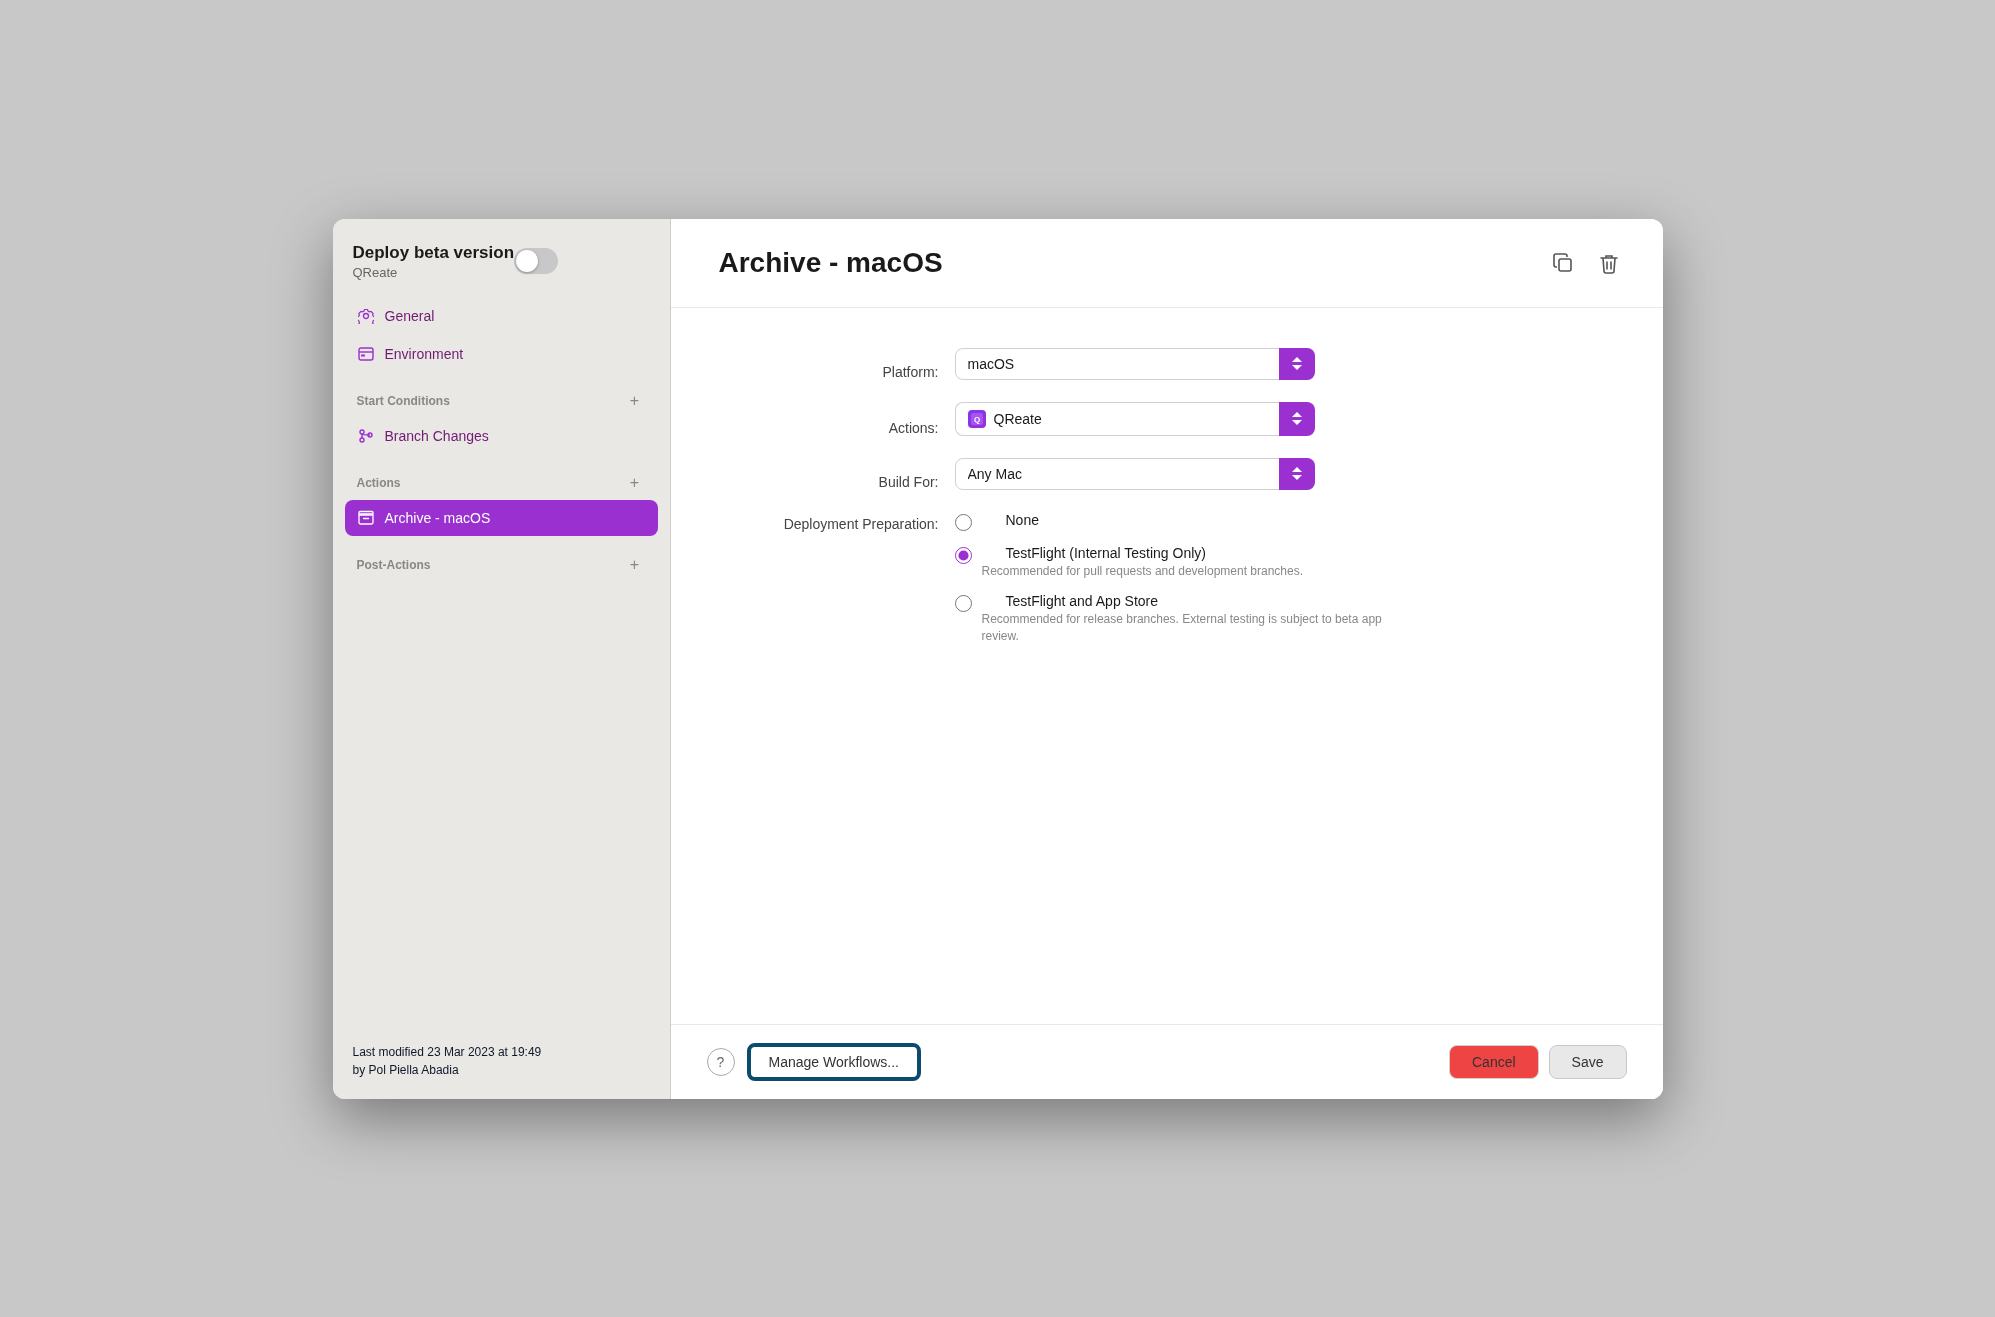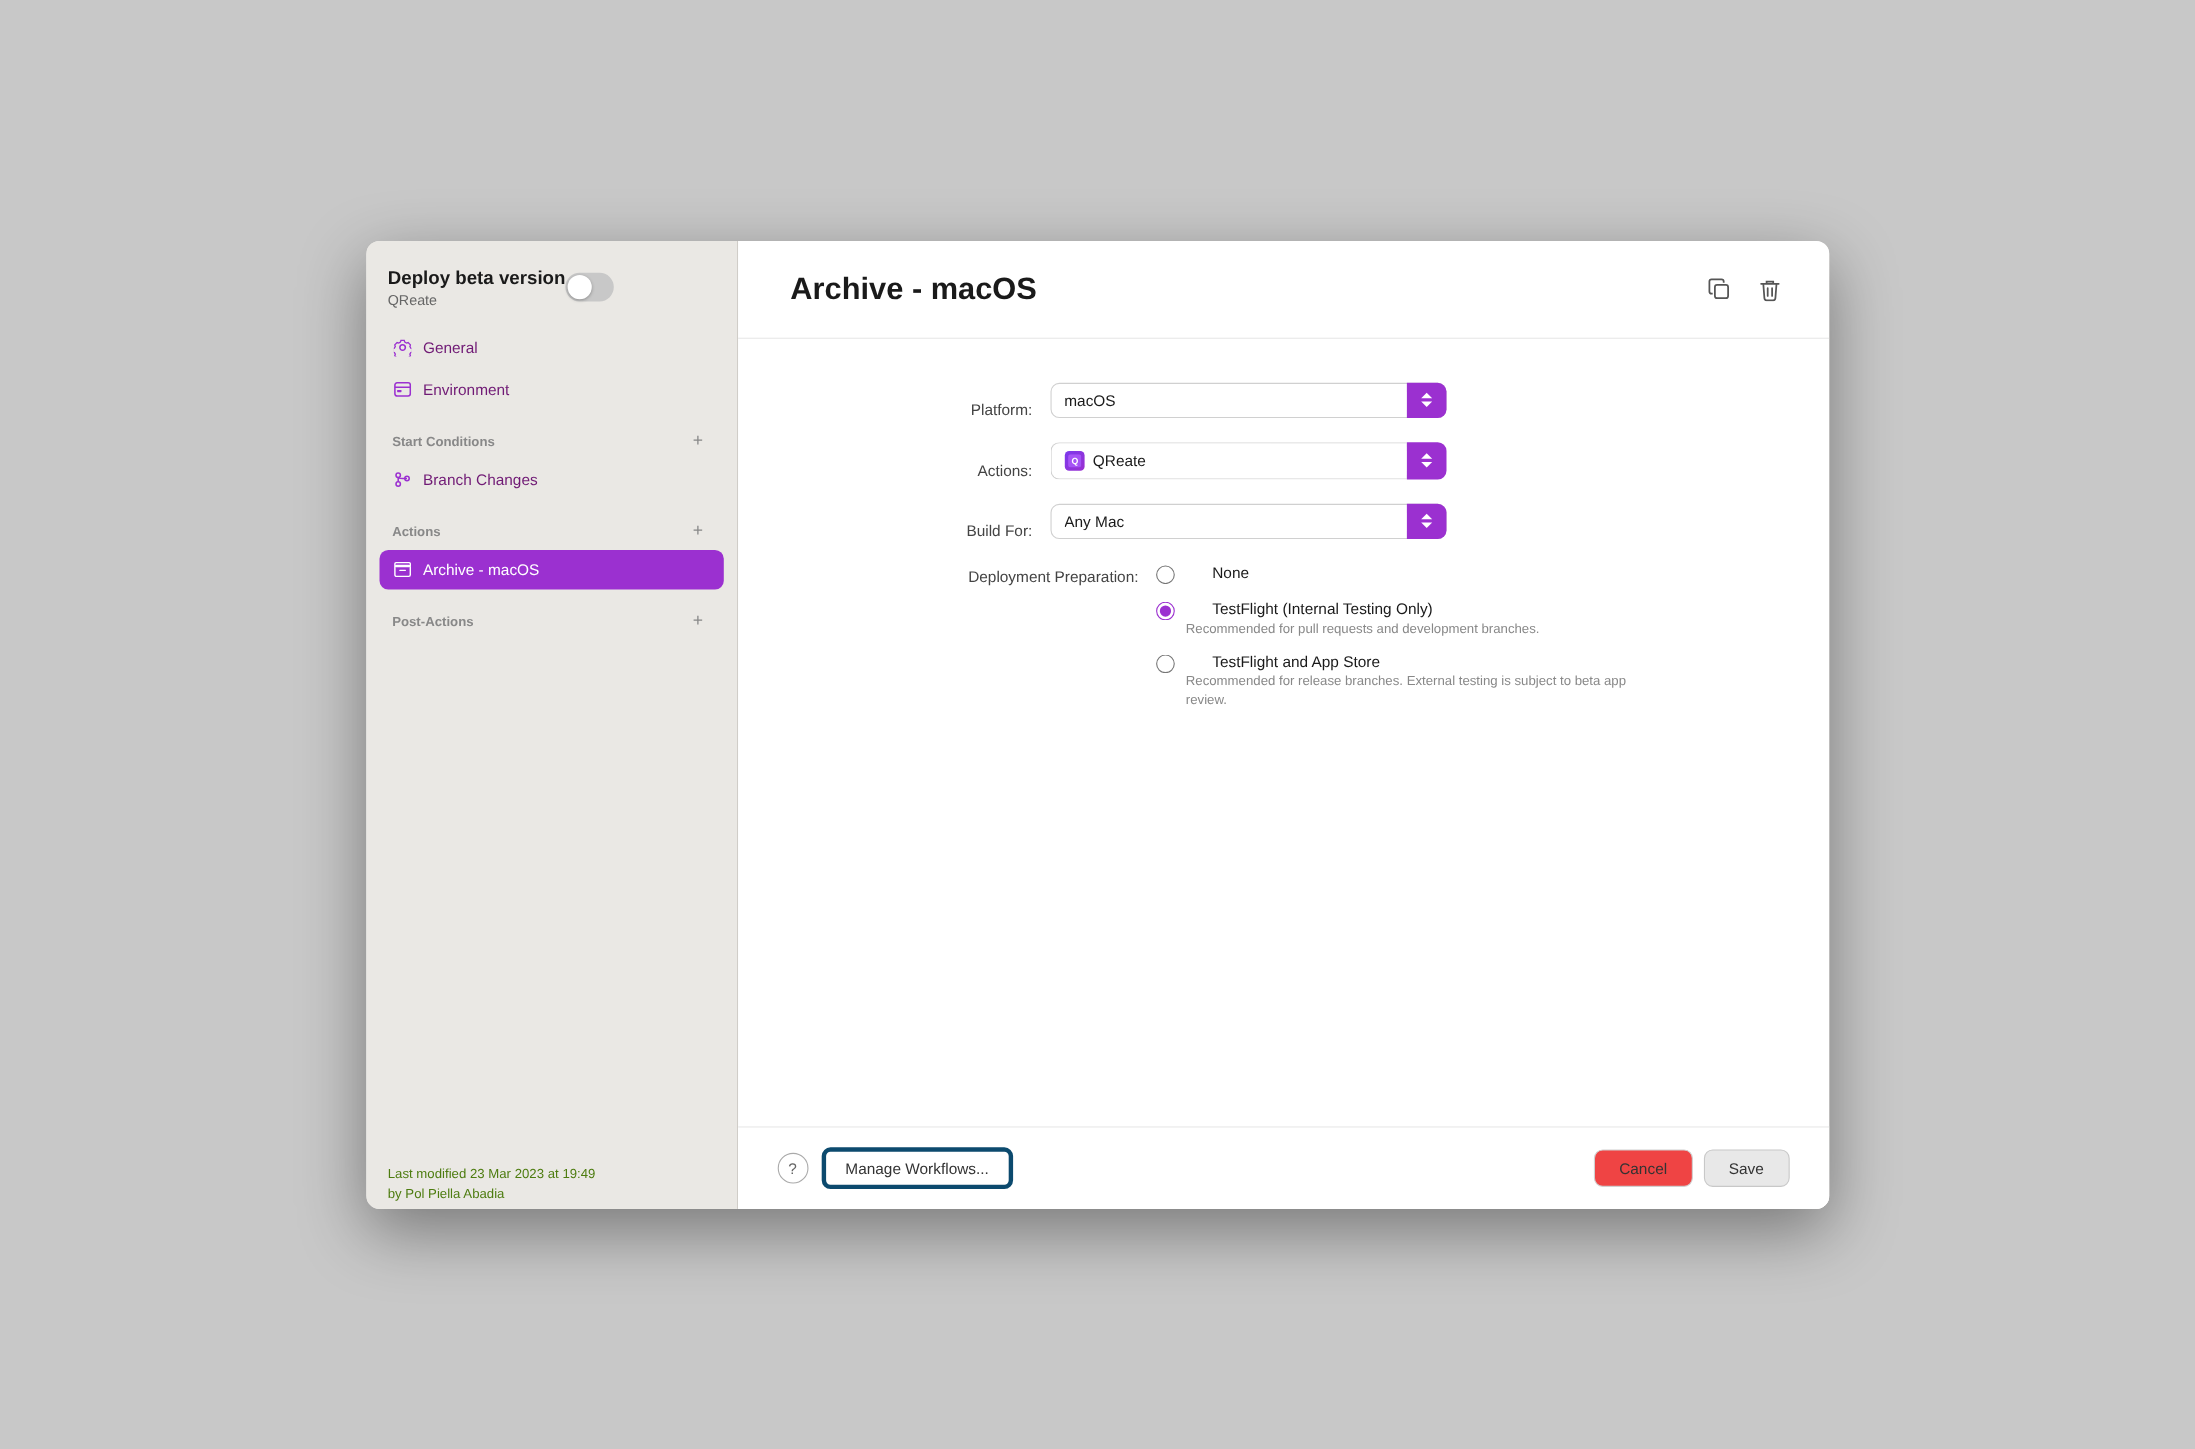--- a/index.html
+++ b/index.html
@@ -136,23 +136,23 @@
     .nav-item.active {
       background: #9b30d0;
       color: white;
     }
 
     .nav-item.active .nav-icon {
       color: white;
     }
 
     .sidebar-footer {
-      padding: 16px 20px 5px 20px;
+      padding: 16px 20px 20px 20px;
       font-size: 12px;
-      color: #4d7c0f;
+      color: #0f172a;
       line-height: 1.5;
     }
 
     
     .main-content {
       flex: 1;
       background: white;
       display: flex;
       flex-direction: column;
     }
@@ -300,21 +300,20 @@
       color: white;
       flex-shrink: 0;
     }
 
     
     .deployment-row {
       display: flex;
       align-items: flex-start;
       margin-bottom: 22px;
       gap: 16px;
-      justify-content: center;
     }
 
     .deployment-label {
       font-size: 14px;
       color: #444;
       text-align: right;
       min-width: 220px;
       flex-shrink: 0;
       padding-top: 4px;
     }

